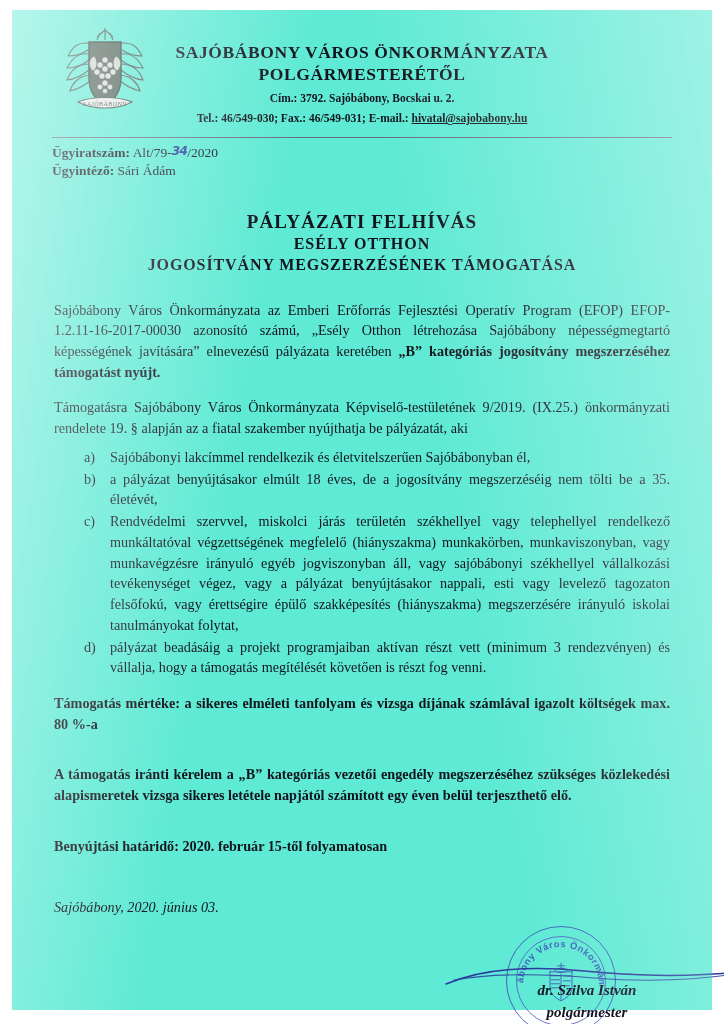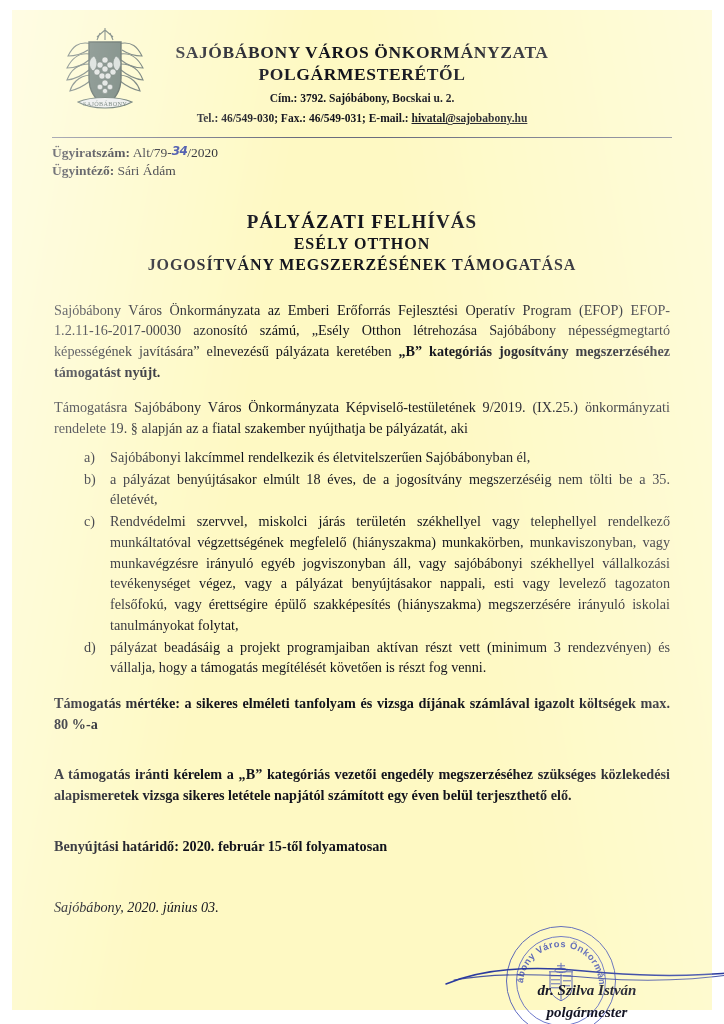--- a/index.html
+++ b/index.html
@@ -16,21 +16,21 @@
     color: #12131c;
   }
 
   
   .page {
     position: absolute;
     left: 12px;
     top: 10px;
     width: 700px;
     height: 1000px;
-    background: #fef9c3;
+    background: #5eead4;
     box-sizing: border-box;
     padding: 0;
   }
   .page::after {           
     content: "";
     position: absolute;
     inset: 0;
     pointer-events: none;
     background:
       linear-gradient(100deg, rgba(255,255,255,0.55) 0%, rgba(255,255,255,0) 35%),

